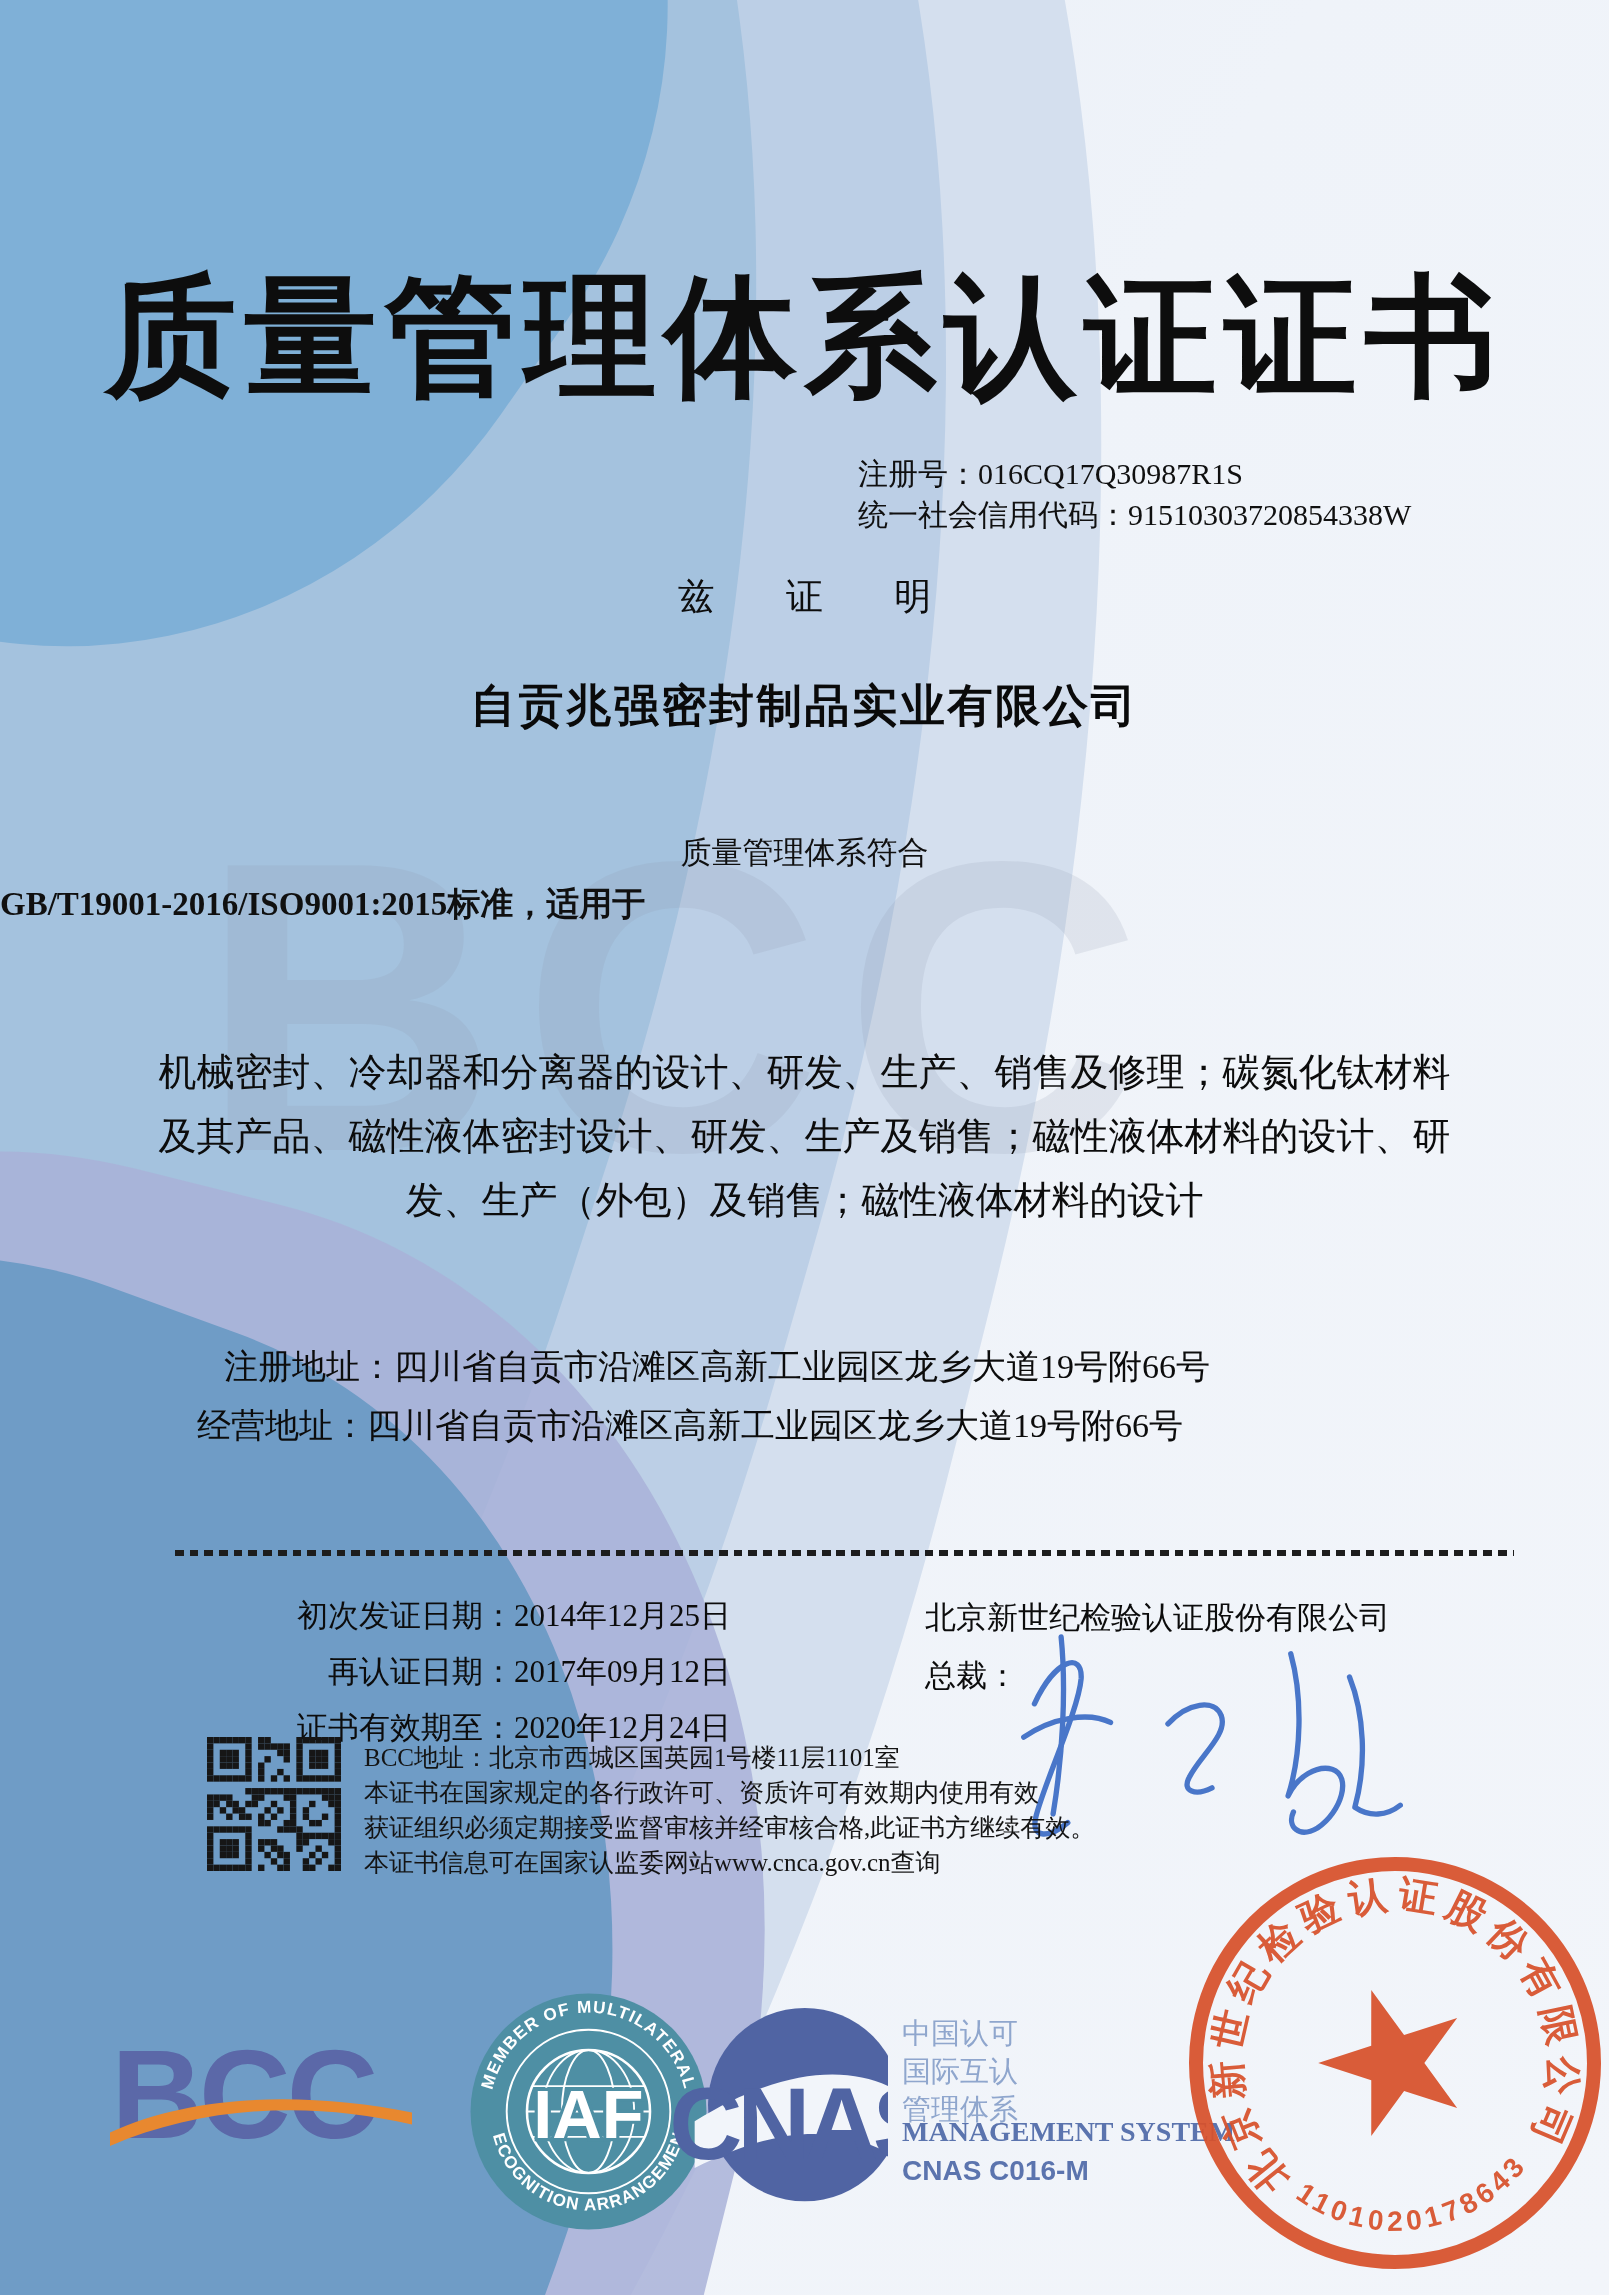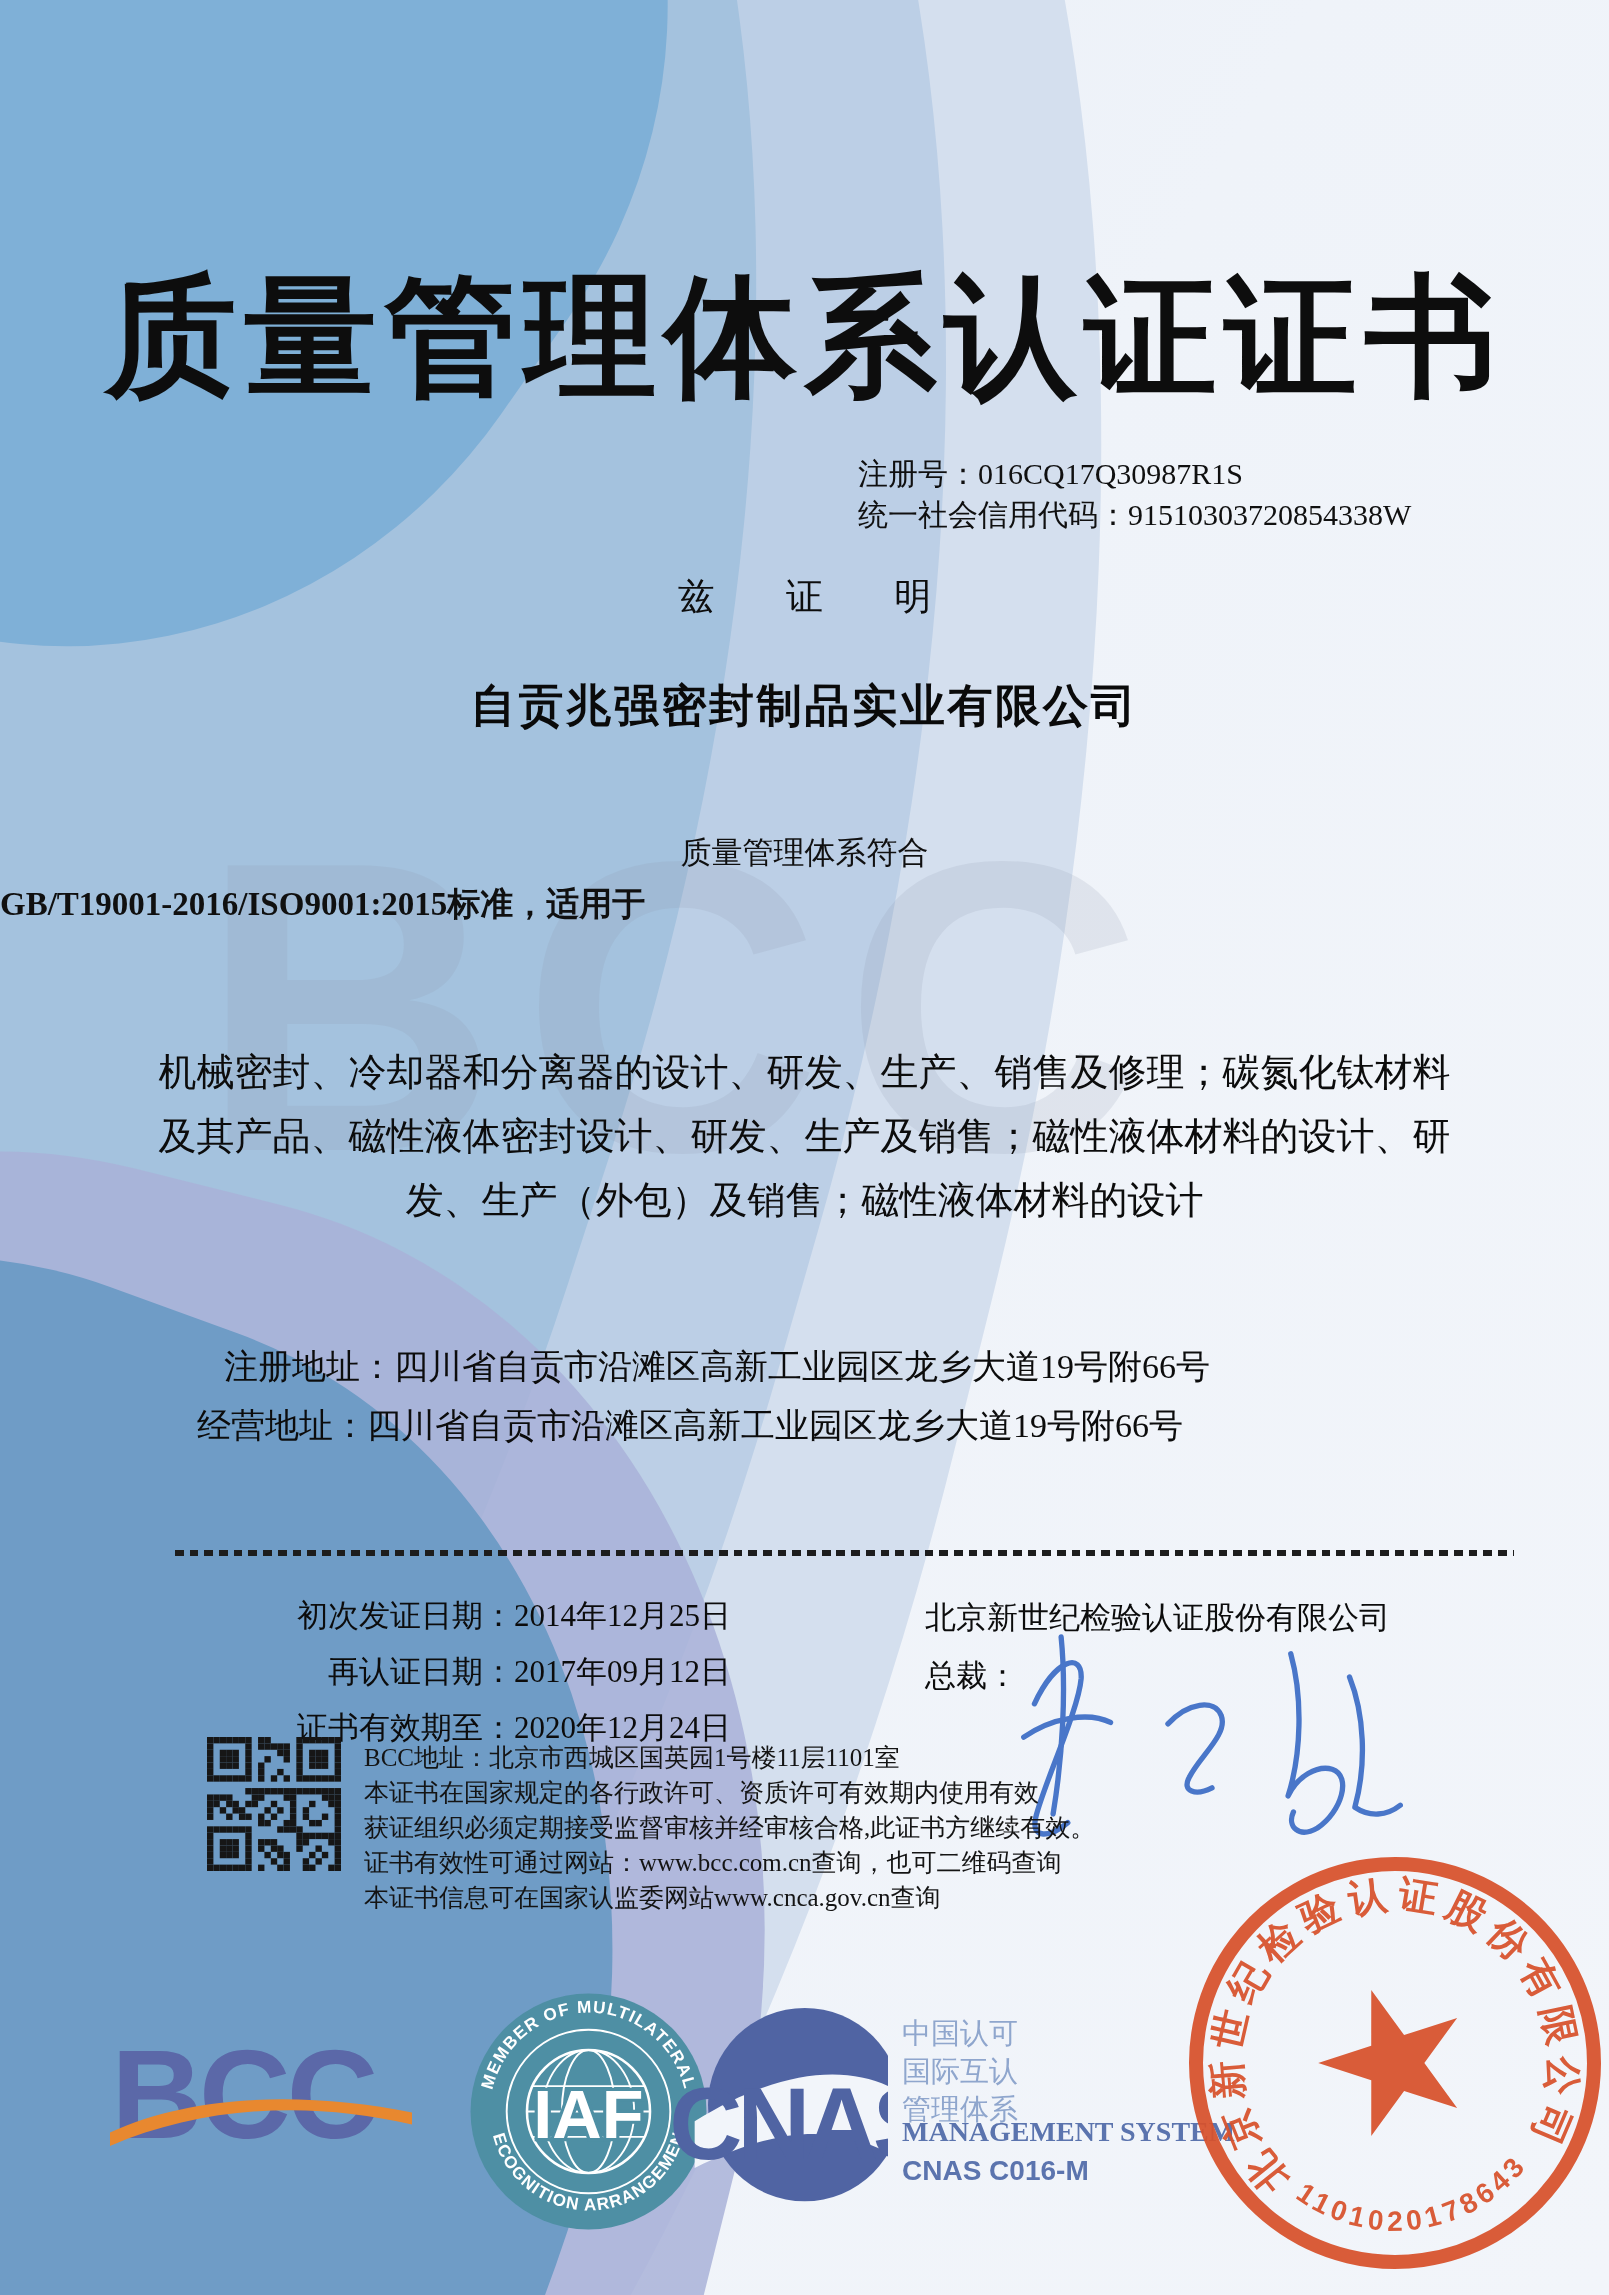--- a/index.html
+++ b/index.html
@@ -335,21 +335,20 @@
         <rect x="135" y="180" width="9" height="9" fill="#161616"></rect>
         <rect x="144" y="180" width="9" height="9" fill="#161616"></rect>
         <rect x="171" y="180" width="9" height="9" fill="#161616"></rect>
         <rect x="180" y="180" width="9" height="9" fill="#161616"></rect>
       </svg>
 
     <div class="abs fineprint">
       <div>BCC地址：北京市西城区国英园1号楼11层1101室</div>
       <div>本证书在国家规定的各行政许可、资质许可有效期内使用有效</div>
       <div>获证组织必须定期接受监督审核并经审核合格,此证书方继续有效。</div>
-      <div>证书有效性可通过网站：www.bcc.com.cn查询，也可二维码查询</div>
       <div>本证书信息可在国家认监委网站www.cnca.gov.cn查询</div>
     </div>
 
     <svg class="abs" style="left:110px;top:2031px;" width="314" height="127" viewBox="0 0 470 190">
       <text x="2" y="160" font-size="190" font-weight="bold" letter-spacing="-6" fill="#5b68a8">BCC</text>
       <path d="M0,152 C130,92 300,92 452,122 L452,140 C300,104 140,112 0,172 Z" fill="#e8882f"></path>
     </svg>
 
     <svg class="abs" style="left:468px;top:1991px;" width="241" height="241" viewBox="0 0 380 380">
       <circle cx="190" cy="190" r="186" fill="#4e8fa4"></circle>

